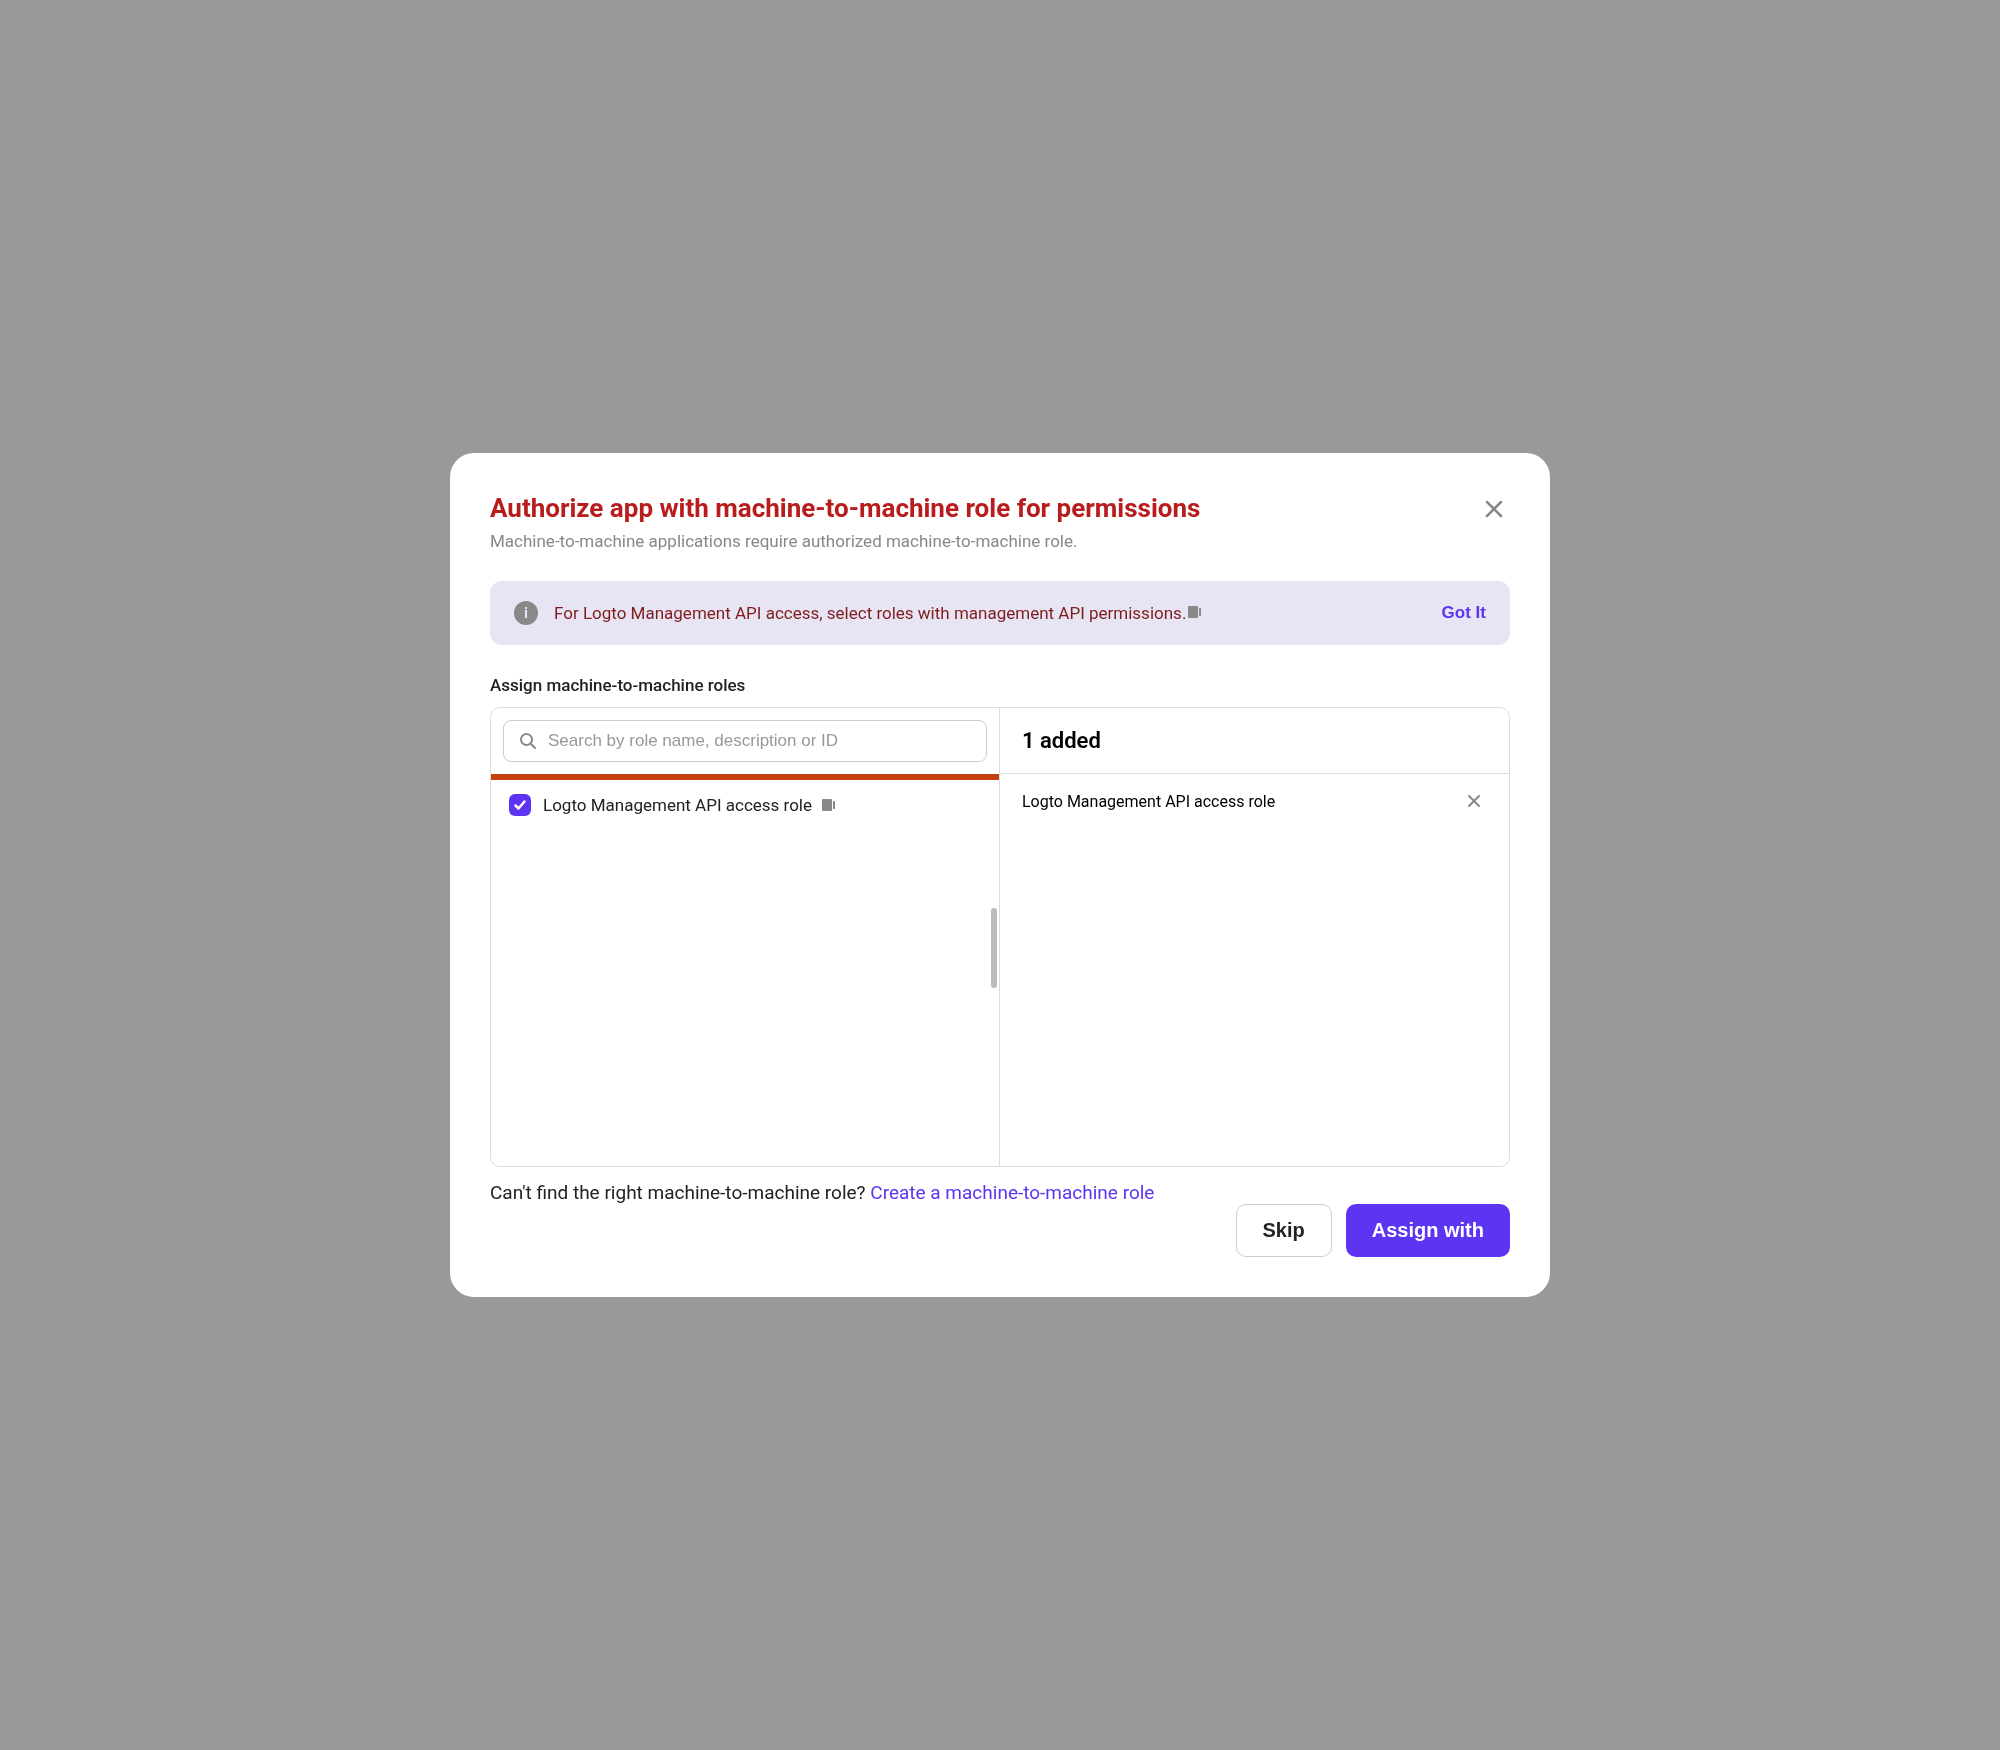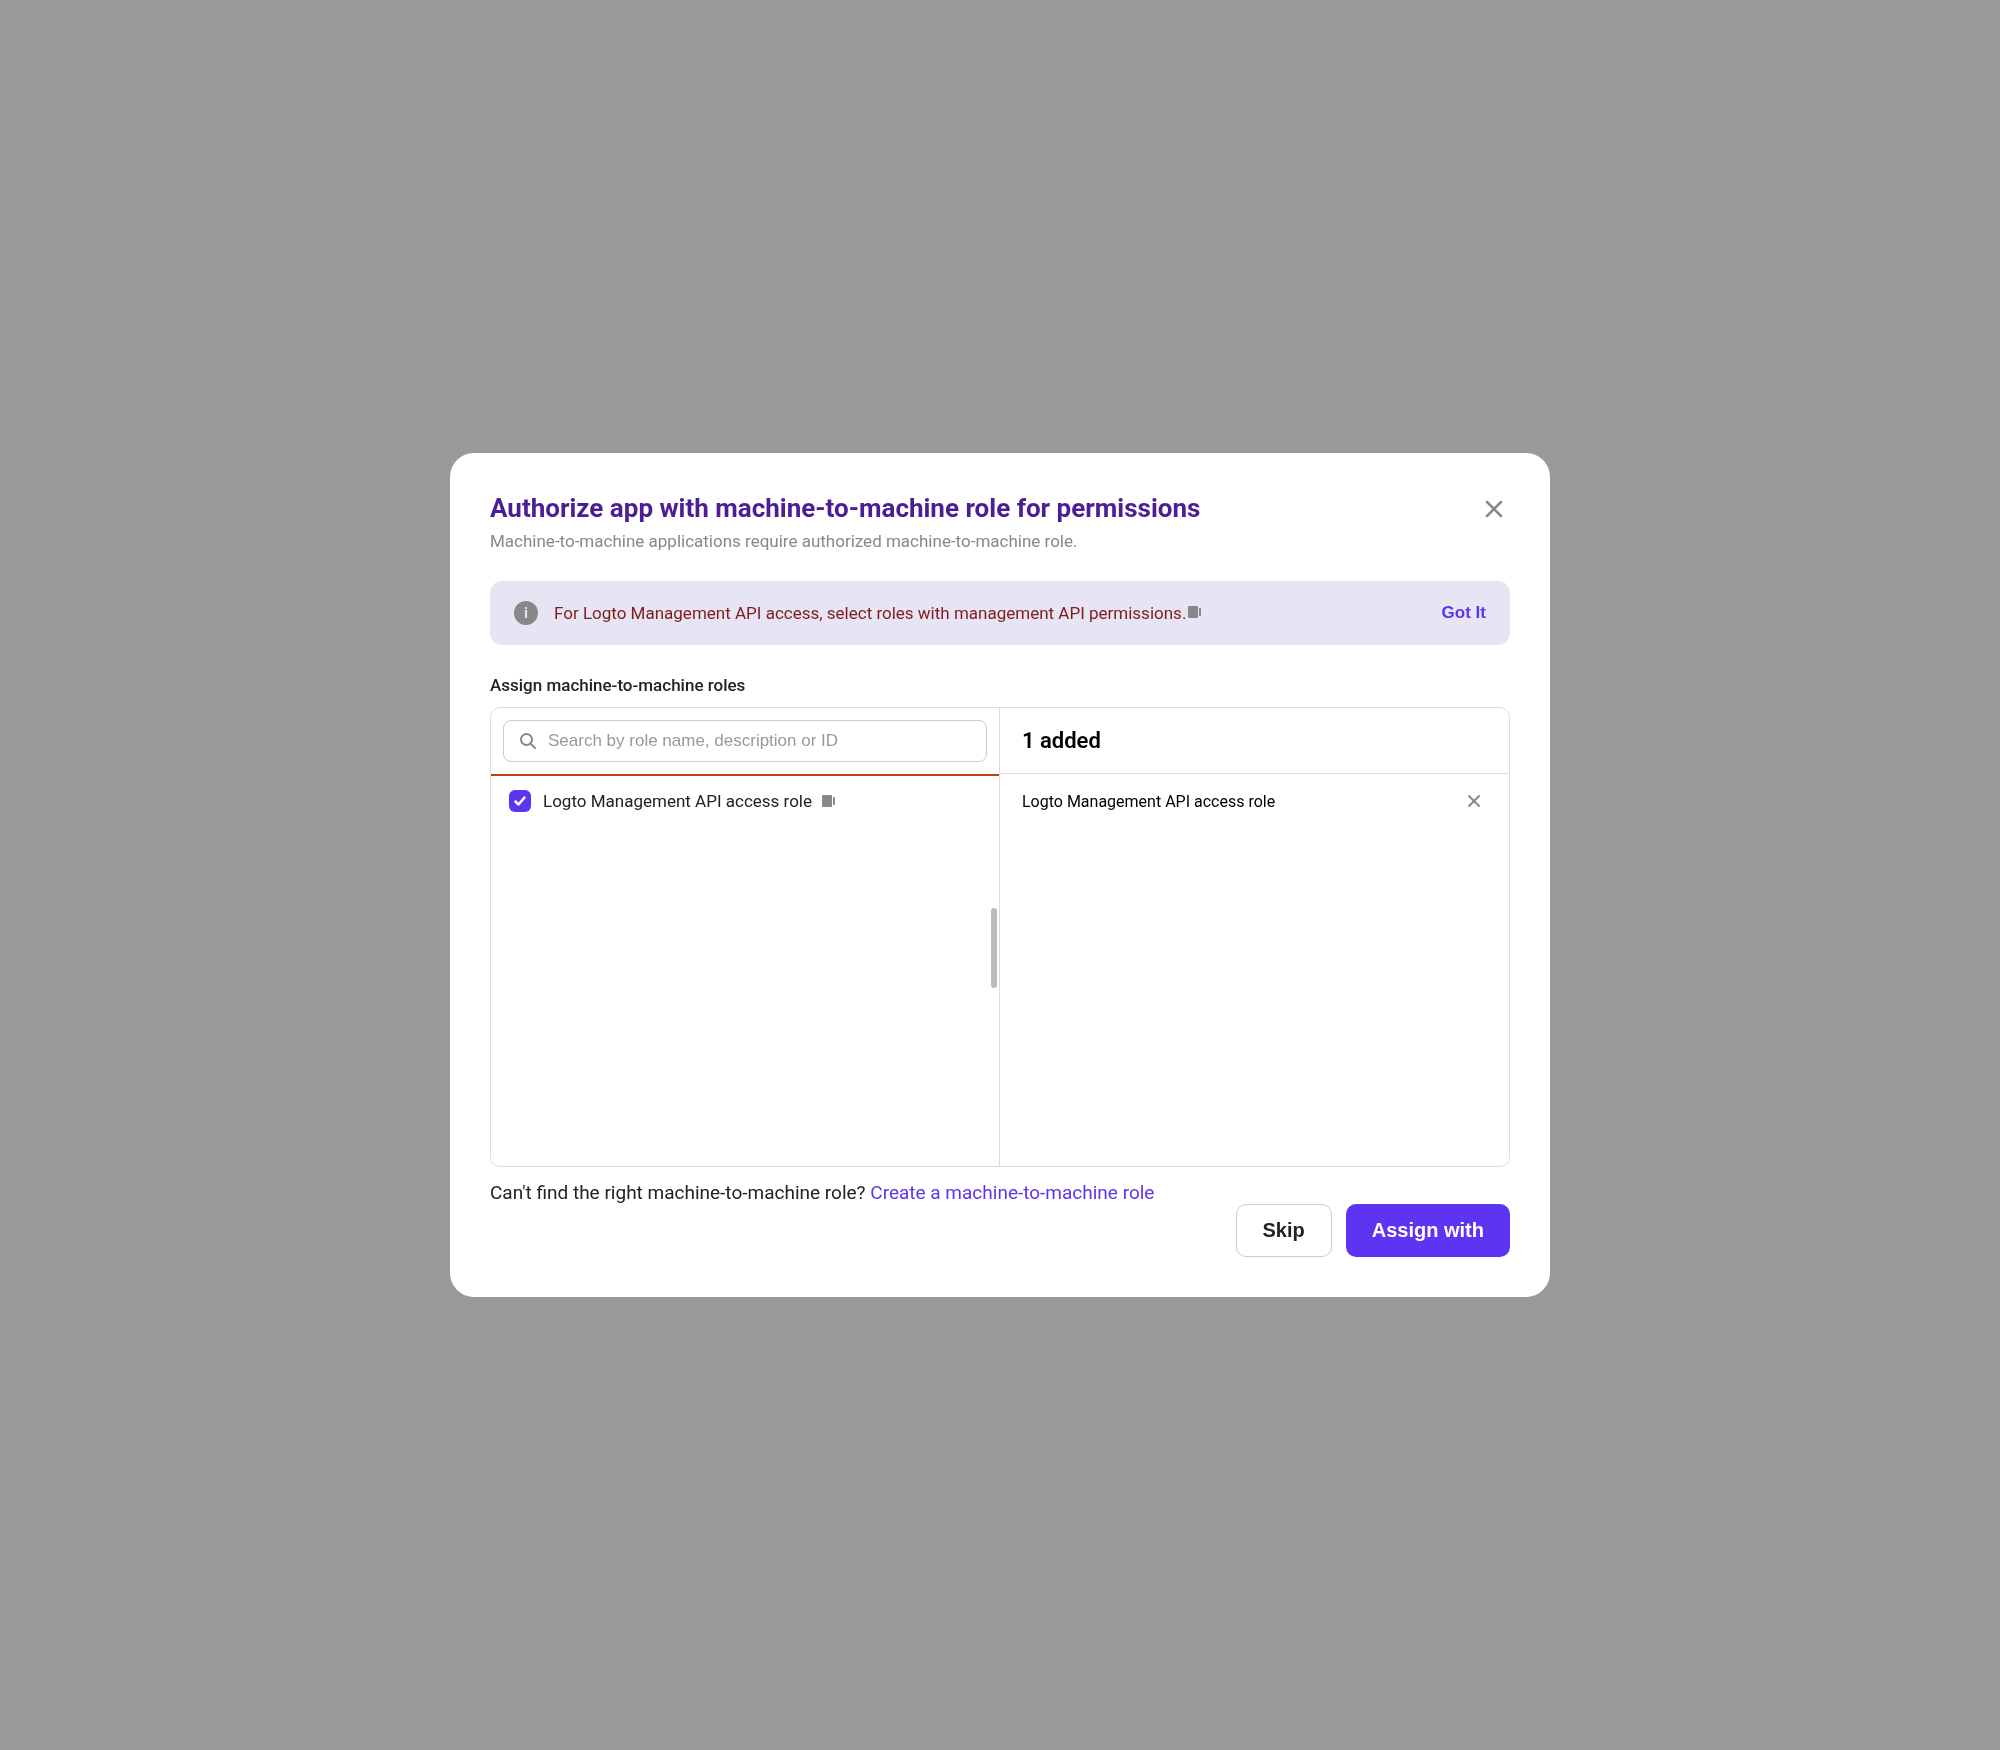--- a/index.html
+++ b/index.html
@@ -34,21 +34,21 @@
       margin-bottom: 30px;
     }
     
     .title-group {
       flex: 1;
     }
     
     .title {
       font-size: 26px;
       font-weight: 700;
-      color: #4c1d95;
+      color: #b91c1c;
       margin-bottom: 8px;
     }
     
     .subtitle {
       font-size: 17px;
       color: #888;
       font-weight: 400;
     }
     
     .close-btn {
@@ -256,21 +256,21 @@
       color: white;
     }
     
     .api-icon {
       display: inline-flex;
       width: 18px;
       height: 18px;
     }
     
     .search-header-border {
-      border-bottom: 2px solid #c2410c;
+      border-bottom: 6px solid #c2410c;
     }
   </style>
 </head>
 <body>
 
 <div class="modal">
   <div class="header">
     <div class="title-group">
       <h1 class="title">Authorize app with machine-to-machine role for permissions</h1>
       <p class="subtitle">Machine-to-machine applications require authorized machine-to-machine role.</p>

